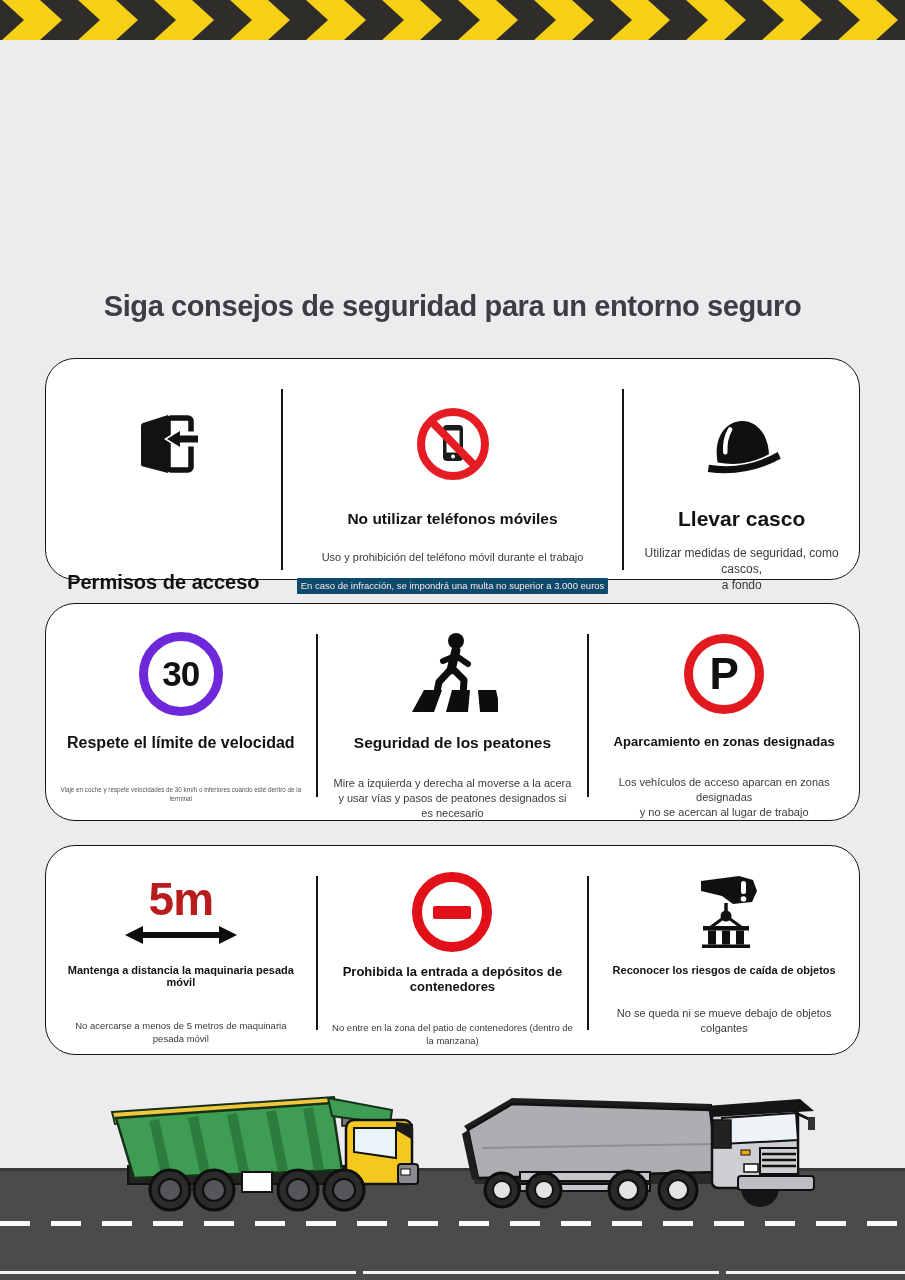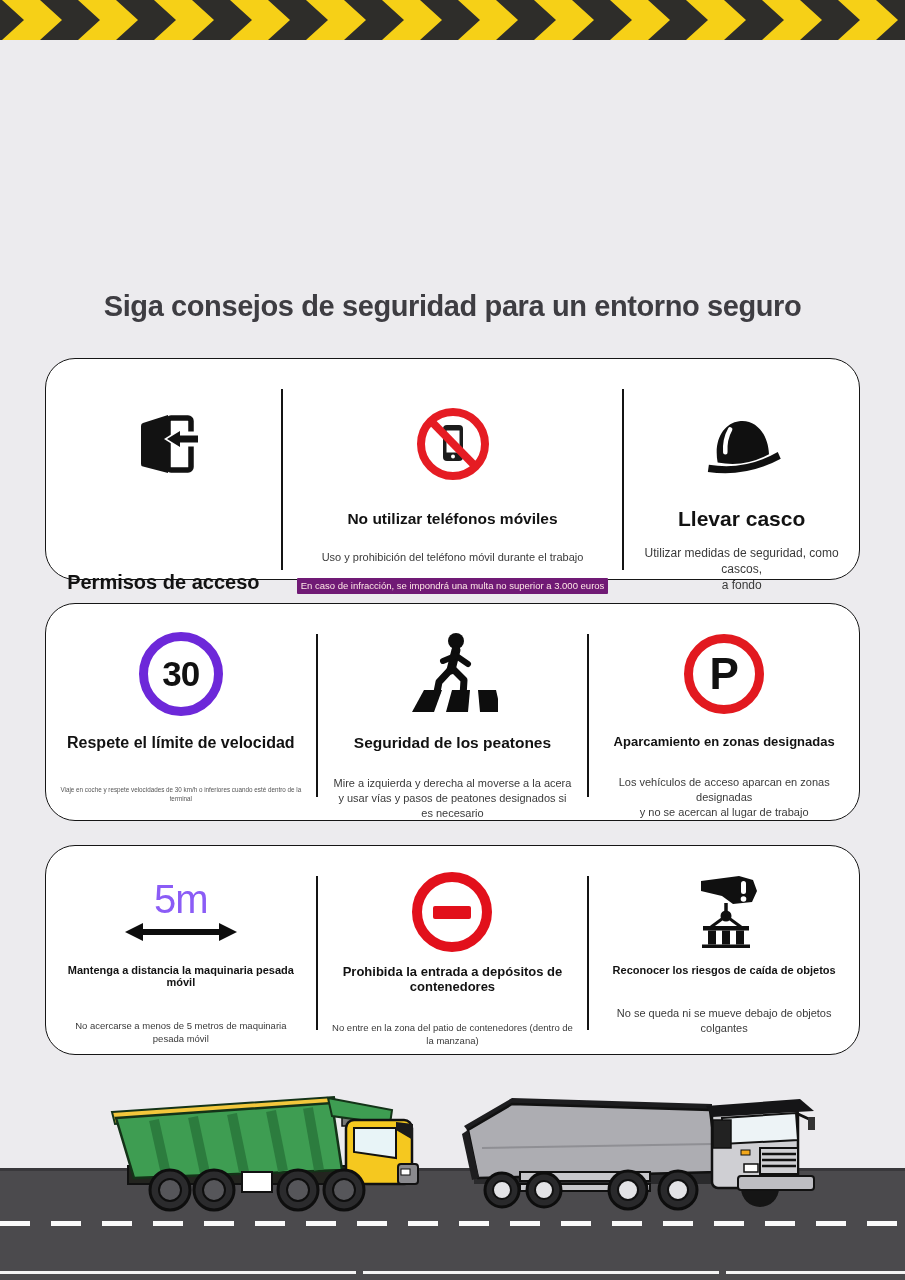--- a/index.html
+++ b/index.html
@@ -39,32 +39,32 @@
   .card-2 .icon-wrap { height:92px; }
   .card-3 .icon-wrap { height:80px; }
   .tile-title { color:#121212; font-weight:700; }
   .tile-desc  { color:#3A3A3A; white-space:pre-line; line-height:1.35; }
   .t-lg { font-size:20px; }  .t-xl { font-size:21px; }
   .t-md { font-size:15.5px; } .t-md2 { font-size:16px; }
   .t-sm { font-size:13px; }  .t-xs { font-size:11px; }
   .d-lg { font-size:12px; }  .d-md { font-size:11px; }
   .d-sm { font-size:9.5px; } .d-xs { font-size:8.5px; } .d-tiny { font-size:6.3px; color:#555; }
   .m-title-1 { margin-top:22px; } .m-title-2 { margin-top:14px; } .m-title-3 { margin-top:12px; }
-  .highlight { margin-top:10px; background:#701a75; color:#FFE7E7; font-size:9.5px;
+  .highlight { margin-top:10px; background:#0c4a6e; color:#FFE7E7; font-size:9.5px;
                padding:2.5px 4px; border-radius:1px; white-space:nowrap; }
 
   
   .sign { border-radius:50%; background:#fff; display:flex; align-items:center;
           justify-content:center; font-weight:800; color:#111; }
   .sign-30 { width:84px; height:84px; border:9px solid #6d28d9; font-size:35px; letter-spacing:-1px; }
   .sign-p  { width:80px; height:80px; border:9px solid #E2191F; font-size:44px; }
   .sign-noentry { width:80px; height:80px; border:10px solid #E2101B; }
   .noentry-bar { width:38px; height:13px; background:#E2101B; border-radius:2px; }
 
-  .fivem-text { font-size:40px; font-weight:400; color:#8b5cf6; letter-spacing:-1px; line-height:1; }
+  .fivem-text { font-size:46px; font-weight:700; color:#b91c1c; letter-spacing:-1px; line-height:1; }
 
   
   .road { position:absolute; left:0; bottom:0; width:905px; height:112px;
           background:#4B4A4D; border-top:3px solid #39383B; }
   .road-dash { position:absolute; top:50px; left:0; width:905px; height:5px;
                background:repeating-linear-gradient(90deg,#FAFAFA 0 30px,transparent 30px 51px); }
   .road-bottom-line { position:absolute; bottom:6px; left:0; width:905px; height:3px;
                background:repeating-linear-gradient(90deg,#F3F3F3 0 356px,transparent 356px 363px); }
   .truck { position:absolute; }
   .truck-left  { left:92px;  top:1082px; }

